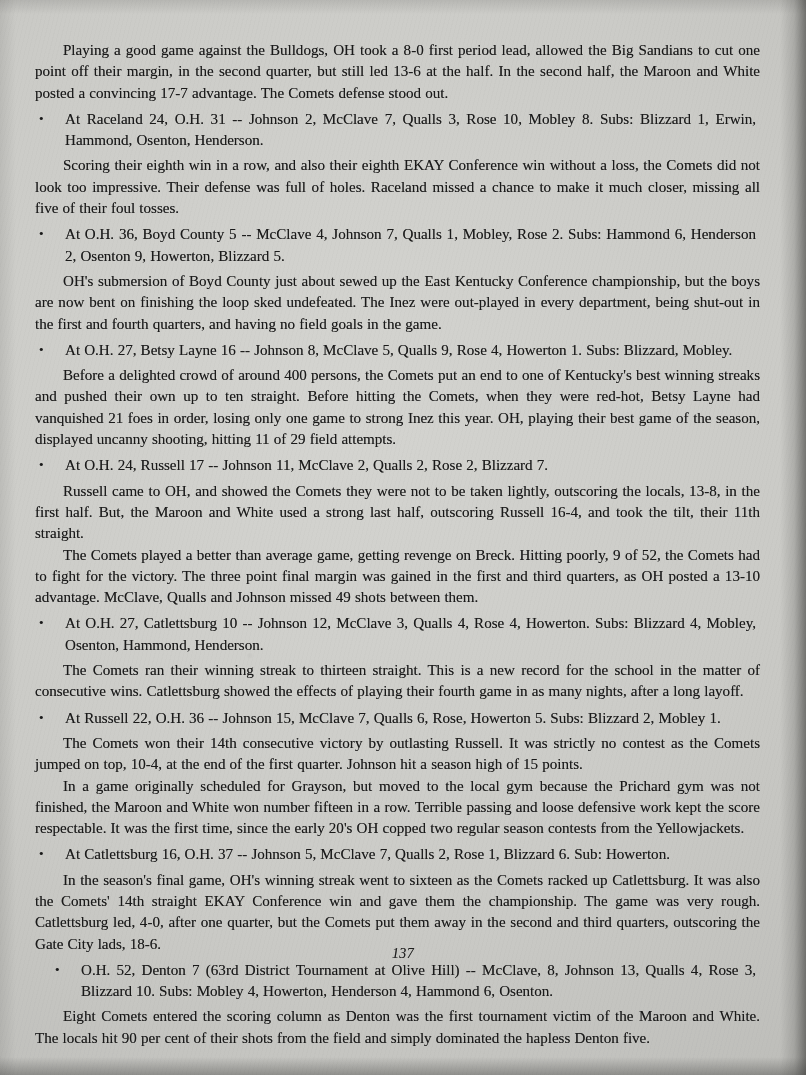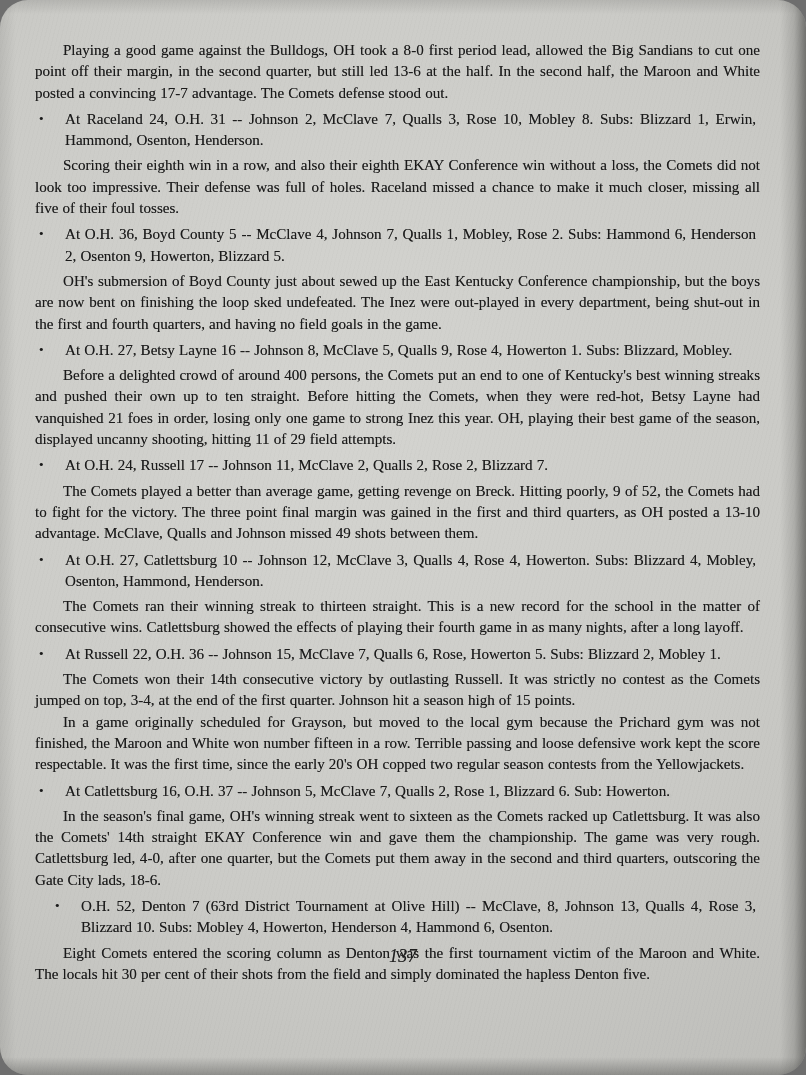--- a/index.html
+++ b/index.html
@@ -11,21 +11,20 @@
   #page {
     position: relative;
     width: 806px;
     height: 1075px;
     overflow: hidden;
     background: #c8c8c4;
     background-image:
       radial-gradient(ellipse 115% 95% at 42% 38%, #d4d4d0 0%, #cbcbc7 48%, #bfbfbb 78%, #b2b2ae 100%);
     font-family: "Liberation Serif", "DejaVu Serif", serif;
     color: #1d1d1d;
-    border-radius: 28px;
     -webkit-font-smoothing: antialiased;
   }
   
   #grain {
     position: absolute;
     inset: 0;
     pointer-events: none;
     opacity: .40;
     background-image:
       radial-gradient(circle at 12% 22%, rgba(255,255,255,.30) 0 2px, transparent 3px),
@@ -117,51 +116,52 @@
   }
 
   .gap-before { margin-top: 21px; }
 
   #folio {
     position: absolute;
     left: 0;
     top: 946px;
     width: 806px;
     text-align: center;
-    font-size: 18px;
+    font-size: 14px;
     font-style: italic;
     color: #1f1f1f;
     letter-spacing: .3px;
     text-shadow: 0 0 .45px rgba(40,40,40,.5);
   }
 </style>
 </head>
 <body>
 
 <div id="page">
 
   <div id="text-column">
       <p class=" para">Playing a good game against the Bulldogs, OH took a 8-0 first period lead, allowed the Big Sandians to cut one point off their margin, in the second quarter, but still led 13-6 at the half.   In the second half, the Maroon and White posted a convincing 17-7 advantage.   The Comets defense stood out.</p>
       <p class=" bullet"><span class="bullet-dot">•</span><span class="bullet-body">At Raceland 24, O.H. 31 -- Johnson 2, McClave 7, Qualls 3, Rose 10, Mobley 8.   Subs: Blizzard 1, Erwin, Hammond, Osenton, Henderson.</span></p>
       <p class=" para">Scoring their eighth win in a row, and also their eighth EKAY Conference win without a loss, the Comets did not look too impressive.   Their defense was full of holes.   Raceland missed a chance to make it much closer, missing all five of their foul tosses.</p>
       <p class=" bullet"><span class="bullet-dot">•</span><span class="bullet-body">At O.H. 36, Boyd County 5 -- McClave 4, Johnson 7, Qualls 1, Mobley, Rose 2.   Subs: Hammond 6, Henderson 2, Osenton 9, Howerton, Blizzard 5.</span></p>
       <p class=" para">OH's submersion of Boyd County just about sewed up the East Kentucky Conference championship, but the boys are now bent on finishing the loop sked undefeated.   The Inez were out-played in every department, being shut-out in the first and fourth quarters, and having no field goals in the game.</p>
       <p class=" bullet"><span class="bullet-dot">•</span><span class="bullet-body">At O.H. 27, Betsy Layne 16 -- Johnson 8, McClave 5, Qualls 9, Rose 4, Howerton 1.   Subs: Blizzard, Mobley.</span></p>
       <p class=" para">Before a delighted crowd of around 400 persons, the Comets put an end to one of Kentucky's best winning streaks and pushed their own up to ten straight.   Before hitting the Comets, when they were red-hot, Betsy Layne had vanquished 21 foes in order, losing only one game to strong Inez this year. OH, playing their best game of the season, displayed uncanny shooting, hitting 11 of 29 field attempts.</p>
       <p class=" bullet"><span class="bullet-dot">•</span><span class="bullet-body">At O.H. 24, Russell 17 -- Johnson 11, McClave 2, Qualls 2, Rose 2, Blizzard 7.</span></p>
+      <p class=" para">Russell came to OH, and showed the Comets they were not to be taken lightly, outscoring the locals, 13-8, in the first half.   But, the Maroon and White used a strong last half, outscoring Russell 16-4, and took the tilt, their 11th straight.</p>
       <p class=" para">The Comets played a better than average game, getting revenge on Breck.   Hitting poorly, 9 of 52, the Comets had to fight for the victory.   The three point final margin was gained in the first and third quarters, as OH posted a 13-10 advantage.   McClave, Qualls and Johnson missed 49 shots between them.</p>
       <p class=" bullet"><span class="bullet-dot">•</span><span class="bullet-body">At O.H. 27, Catlettsburg 10 -- Johnson 12, McClave 3, Qualls 4, Rose 4, Howerton.   Subs: Blizzard 4, Mobley, Osenton, Hammond, Henderson.</span></p>
       <p class=" para">The Comets ran their winning streak to thirteen straight.   This is a new record for the school in the matter of consecutive wins.   Catlettsburg showed the effects of playing their fourth game in as many nights, after a long layoff.</p>
       <p class=" bullet"><span class="bullet-dot">•</span><span class="bullet-body">At Russell 22, O.H. 36 -- Johnson 15, McClave 7, Qualls 6, Rose, Howerton 5.   Subs: Blizzard 2, Mobley 1.</span></p>
-      <p class=" para">The Comets won their 14th consecutive victory by outlasting Russell.   It was strictly no contest as the Comets jumped on top, 3-4, at the end of the first quarter.   Johnson hit a season high of 15 points.</p>
+      <p class=" para">The Comets won their 14th consecutive victory by outlasting Russell.   It was strictly no contest as the Comets jumped on top, 10-4, at the end of the first quarter.   Johnson hit a season high of 15 points.</p>
       <p class=" para">In a game originally scheduled for Grayson, but moved to the local gym because the Prichard gym was not finished, the Maroon and White won number fifteen in a row.   Terrible passing and loose defensive work kept the score respectable.   It was the first time, since the early 20's OH copped two regular season contests from the Yellowjackets.</p>
       <p class=" bullet"><span class="bullet-dot">•</span><span class="bullet-body">At Catlettsburg 16, O.H. 37 -- Johnson 5, McClave 7, Qualls 2, Rose 1, Blizzard 6.   Sub: Howerton.</span></p>
       <p class=" para">In the season's final game, OH's winning streak went to sixteen as the Comets racked up Catlettsburg.   It was also the Comets' 14th straight EKAY Conference win and gave them the championship. The game was very rough.   Catlettsburg led, 4-0, after one quarter, but the Comets put them away in the second and third quarters, outscoring the Gate City lads, 18-6.</p>
       <p class="gap-before bullet indented"><span class="bullet-dot">•</span><span class="bullet-body">O.H. 52, Denton 7 (63rd District Tournament at Olive Hill) -- McClave, 8, Johnson 13, Qualls 4, Rose 3, Blizzard 10.   Subs: Mobley 4, Howerton, Henderson 4, Hammond 6, Osenton.</span></p>
-      <p class=" para">Eight Comets entered the scoring column as Denton was the first tournament victim of the Maroon and White.   The locals hit 30 per cent of their shots from the field and simply dominated the hapless Denton five.</p>
+      <p class=" para">Eight Comets entered the scoring column as Denton was the first tournament victim of the Maroon and White.   The locals hit 90 per cent of their shots from the field and simply dominated the hapless Denton five.</p>
     </div>
 
   <div id="folio">137</div>
 
   <div id="grain"></div>
   <div id="edge-top"></div>
   <div id="edge-left"></div>
   <div id="edge-right"></div>
   <div id="edge-bottom"></div>
 </div>

